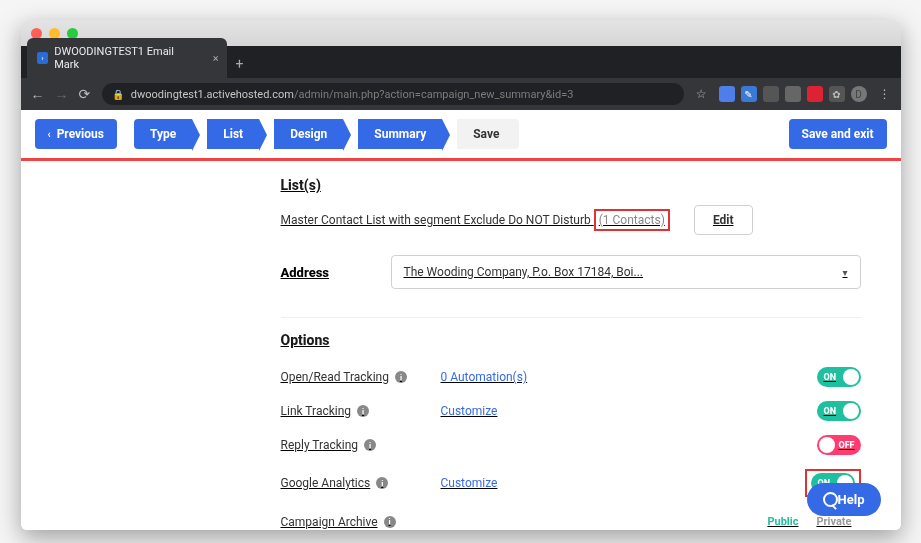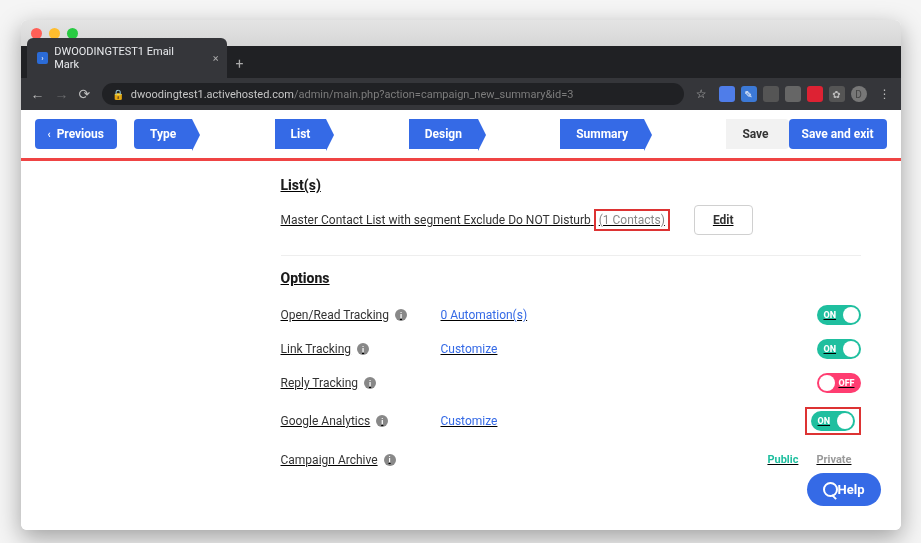--- a/index.html
+++ b/index.html
@@ -18,21 +18,21 @@
   .url { flex:1; background:#202124; height:22px; border-radius:11px; display:flex; align-items:center; padding:0 10px; font-size:11px; color:#c6c6c6; overflow:hidden; white-space:nowrap; }
   .url .lock { font-size:10px; margin-right:6px; }
   .url .dim { color:#7c7c7c; }
   .ext { display:flex; gap:6px; }
   .ext span { width:16px;height:16px;border-radius:3px;display:flex;align-items:center;justify-content:center;font-size:10px; }
   .app { flex:1; background:#fff; overflow:hidden; position:relative; }
   .topbar { display:flex; align-items:center; padding:9px 14px; border-bottom:3px solid #ef4444; }
   .btn { border:none; border-radius:4px; font-size:12px; font-weight:700; padding:8px 13px; cursor:pointer; }
   .btn-blue { background:#356ae6; color:#fff; }
   .btn-blue .arr { margin-right:6px; font-size:10px; }
-  .steps { flex:1; display:flex; justify-content:space-between; gap:0;padding-left:17px; }
+  .steps { flex:1; display:flex; justify-content:flex-start; gap:11px;padding-left:17px; }
   .step { position:relative; background:#356ae6; color:#fff; font-size:12px; font-weight:700; padding:8px 16px; margin-right:4px; display:flex; align-items:center;}
   .step::after { content:""; position:absolute; right:-8px; top:0; bottom:0; width:0;height:0;border-top:16px solid transparent;border-bottom:16px solid transparent;border-left:8px solid #356ae6; z-index:1;}
   .step.light { background:#f2f2f2; color:#333; }
   .step.light::after { border-left-color:#f2f2f2; }
   .step:first-child { border-radius:4px 0 0 4px; }
   .step:last-child::after { display:none; }
   .step:last-child { border-radius:0 4px 4px 0; margin-right:0; padding-right:20px;}
   .content { padding: 6px 40px 10px 260px; height:calc(100% - 52px); overflow:auto;text-decoration:underline; }
   .section-title { font-size:14px; font-weight:800; color:#1a1a1a; margin:10px 0 12px; }
   .list-row { display:flex; align-items:center; justify-content:flex-start; margin-bottom:20px;gap:24px; }
@@ -51,21 +51,21 @@
   .toggle { width:44px; height:20px; border-radius:10px; position:relative; display:flex; align-items:center; font-size:9px; font-weight:800; color:#fff; cursor:pointer;}
   .toggle.on { background:#1fbf9f; justify-content:flex-start; padding-left:7px;}
   .toggle.on::after { content:""; position:absolute; right:2px; width:16px;height:16px;background:#fff;border-radius:50%;}
   .toggle.off { background:#ff3d71; justify-content:flex-end; padding-right:6px;}
   .toggle.off::before { content:""; position:absolute; left:2px; width:16px;height:16px;background:#fff;border-radius:50%;}
   .redbox { border:2px solid #d33; padding:2px 4px; display:inline-flex; }
   .pill-group { display:flex; }
   .pill { font-size:11px; font-weight:700; padding:4px 9px; cursor:pointer;}
   .pill.active { color:#1fbf9f; }
   .pill.inactive { color:#999; }
-  .help { position:absolute; right:20px; bottom:24px; background:#356ae6; color:#fff; border-radius:18px; padding:9px 16px; font-size:13px; font-weight:700; display:flex; align-items:center; cursor:pointer;text-align:center;}
+  .help { position:absolute; right:20px; bottom:14px; background:#356ae6; color:#fff; border-radius:18px; padding:9px 16px; font-size:13px; font-weight:700; display:flex; align-items:center; cursor:pointer;text-align:center;}
   .help .ha { width:15px;height:15px;border:2px solid #fff;border-radius:50%; position:relative;}
   .help .ha::after{content:"";position:absolute;width:6px;height:2px;background:#fff;bottom:-3px;right:-1px;transform:rotate(45deg);}
   .chev { font-size:10px; color:#555;}
 </style>
 </head>
 <body>
 
 <div class="window">
   <div class="mac-bar">
     <div class="dot red"></div>
@@ -120,20 +120,27 @@
     <div class="content">
       <div class="section-title">List(s)</div>
       <div class="list-row">
         <div class="list-text">
           <span>Master Contact List with segment Exclude Do NOT Disturb</span>
           <span class="contacts">(1 Contacts)</span>
         </div>
         <button class="btn-outline">Edit</button>
       </div>
 
+      <div class="addr-row">
+        <div class="addr-label">Address</div>
+        <div class="select">
+          <span>The Wooding Company, P.o. Box 17184, Boi...</span>
+          <span class="chev">▾</span>
+        </div>
+      </div>
 
       <div class="divider"></div>
 
       <div class="section-title">Options</div>
 
       <div class="opt-row">
         <div class="opt-label">
             <span>Open/Read Tracking</span>
             <span class="info">i</span>
           </div>

